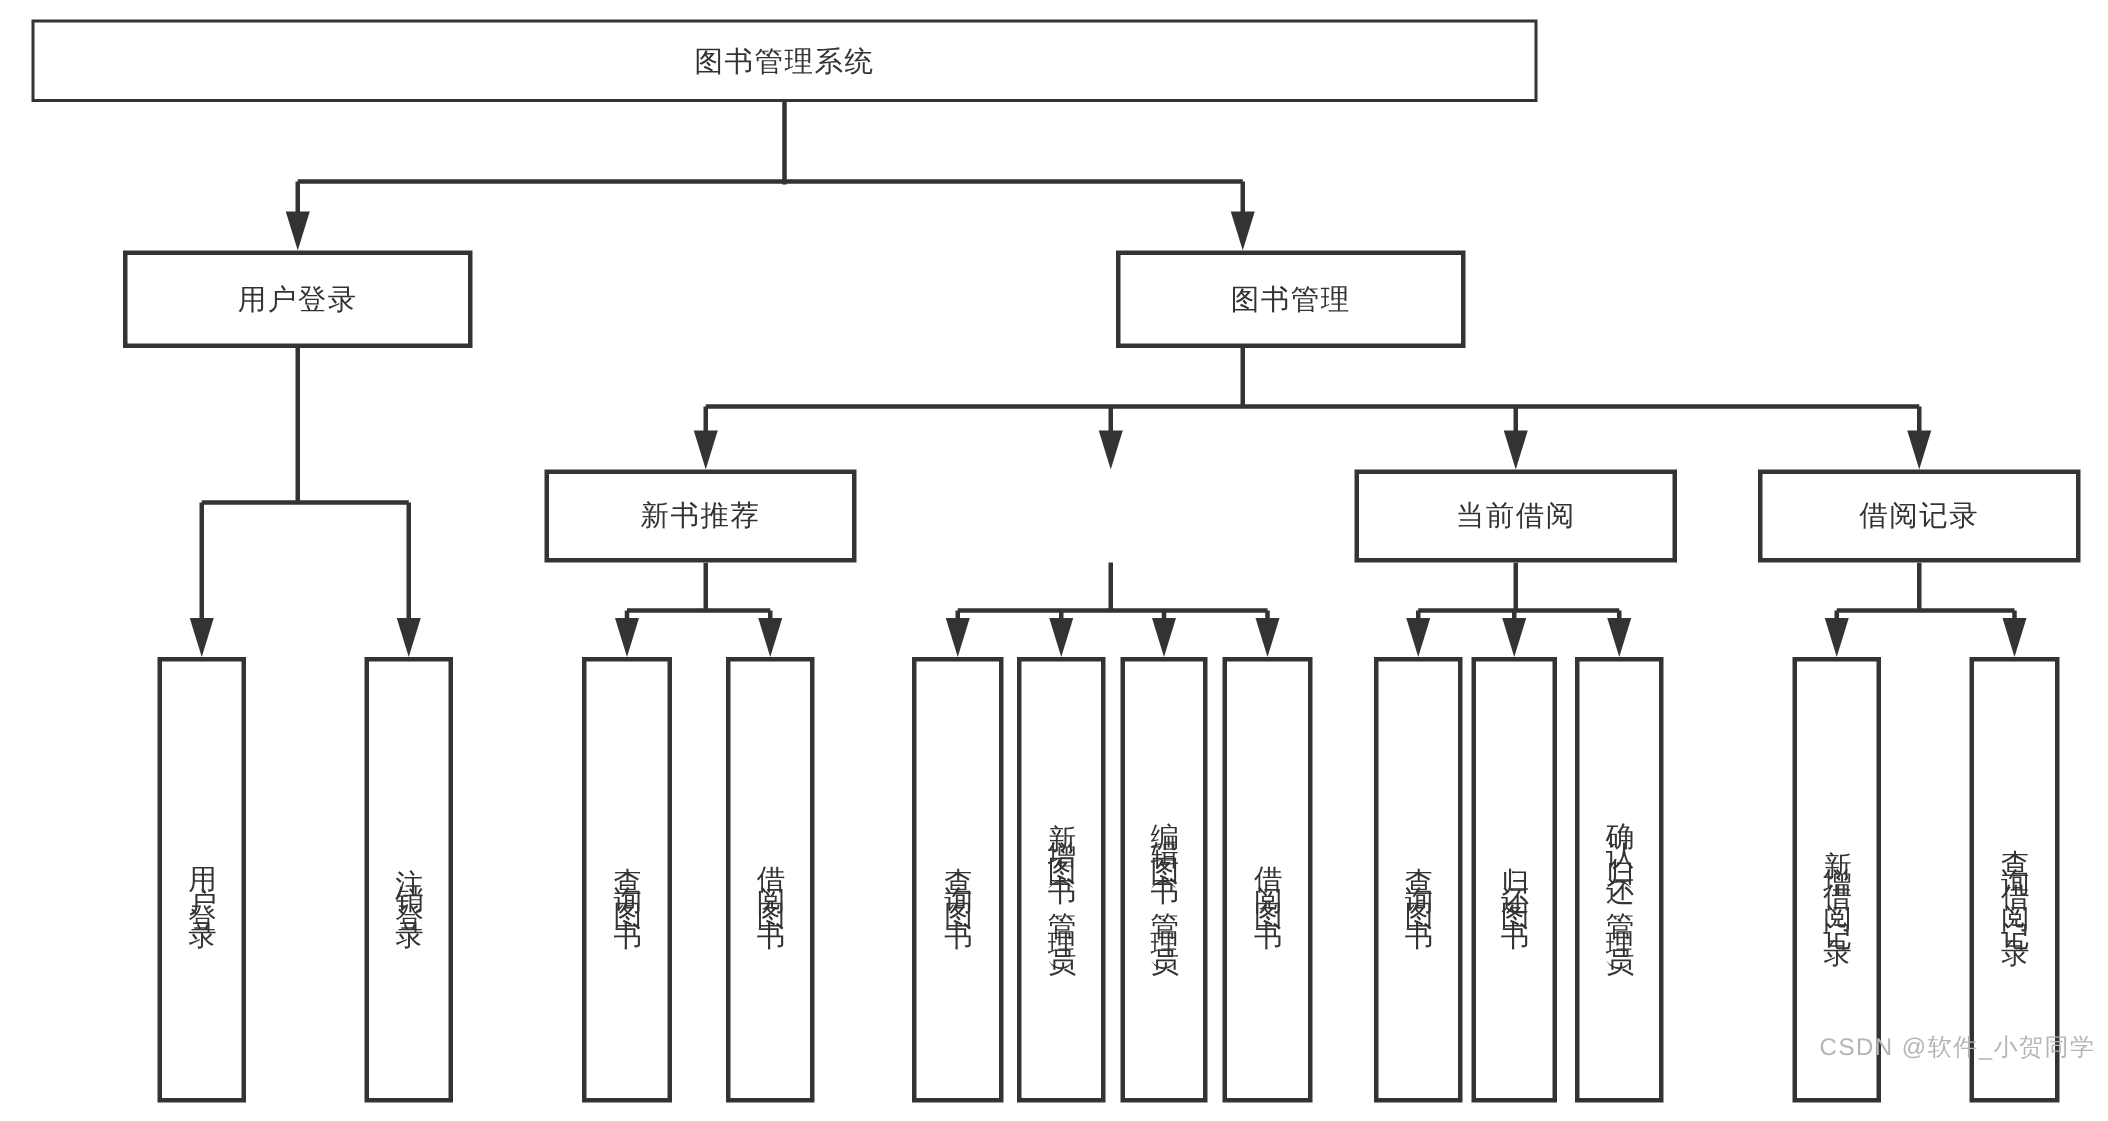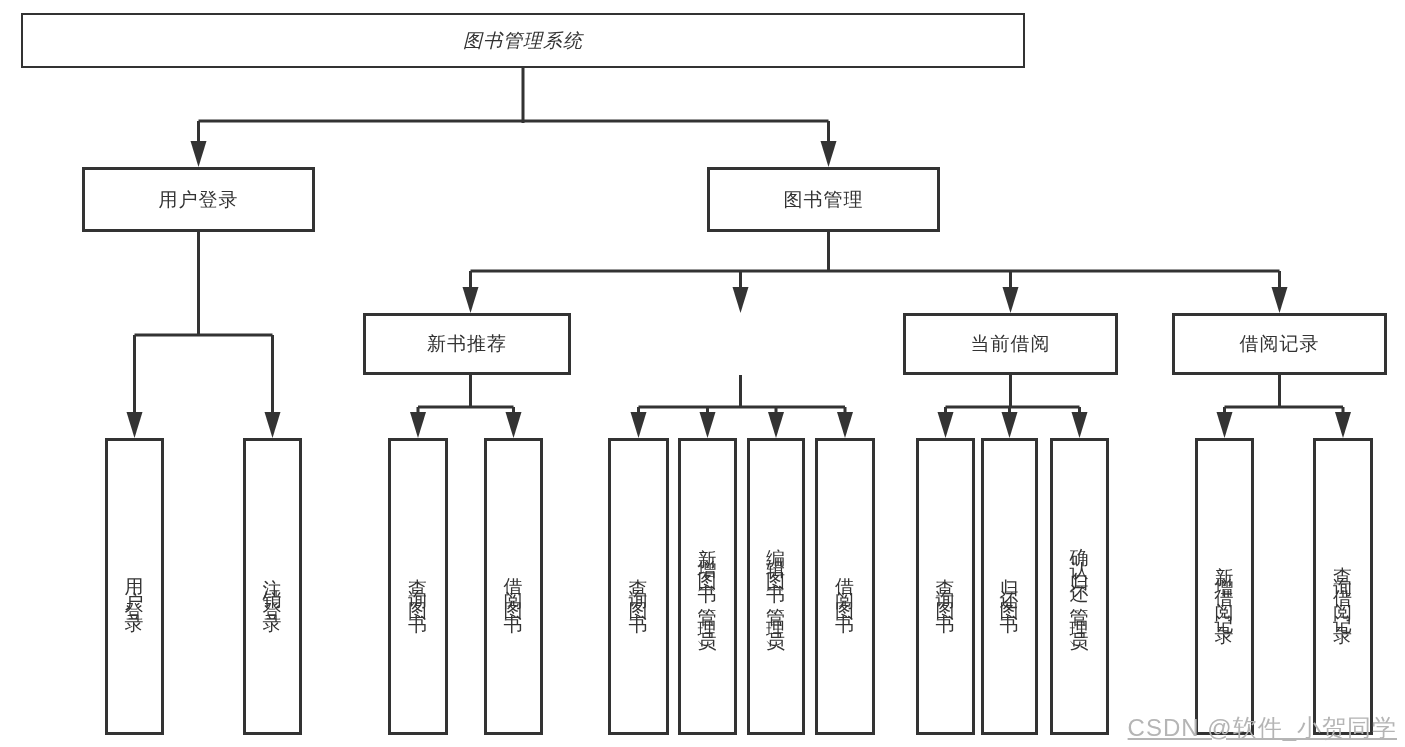--- a/index.html
+++ b/index.html
@@ -14,45 +14,44 @@
   .node{
     position:absolute;
     box-sizing:border-box;
     background:#fff;
     border:3px solid #333;
     display:flex;
     align-items:center;
     justify-content:center;
     color:#333;
   }
-  .node.thin{border-width:2px;font-style:italic;}
+  .node.thin{border-width:2px;}
   .lbl{
     font-size:19px;
     color:#333;
     letter-spacing:1px;
     white-space:nowrap;
   }
   .vlbl{
     writing-mode:vertical-rl;
     text-orientation:mixed;
     font-size:19px;
     line-height:1;
     letter-spacing:12px;
     color:#333;
     white-space:nowrap;
   }
   .watermark{
     position:absolute;
     right:8px;
-    top:712px;
-    font-size:24px;
+    top:688px;
+    font-size:16px;
     letter-spacing:1px;
     color:#b5b5b5;
     white-space:nowrap;
-    text-decoration:underline;
   }
 </style>
 </head>
 <body>
 
 <div class="canvas">
 
   <svg class="wires" viewBox="0 0 1405 747">
     <path d="M523 68 V123
          M198.5 121 H828.5
@@ -98,21 +97,21 @@
     </g>
   </svg>
 
   <div class="node thin" style="left:21px;top:13px;width:1004px;height:55px">
     <span class="lbl">图书管理系统</span>
   </div>
 
   <div class="node" style="left:82px;top:167px;width:233px;height:65px">
     <span class="lbl">用户登录</span>
   </div>
-  <div class="node" style="left:707px;top:167px;width:233px;height:65px">
+  <div class="node" style="left:744px;top:167px;width:233px;height:65px">
     <span class="lbl">图书管理</span>
   </div>
 
   <div class="node" style="left:363px;top:313px;width:208px;height:62px">
     <span class="lbl">新书推荐</span>
   </div>
   <div class="node" style="left:1172px;top:313px;width:215px;height:62px">
     <span class="lbl">借阅记录</span>
   </div>
   <div class="node" style="left:903px;top:313px;width:215px;height:62px">

